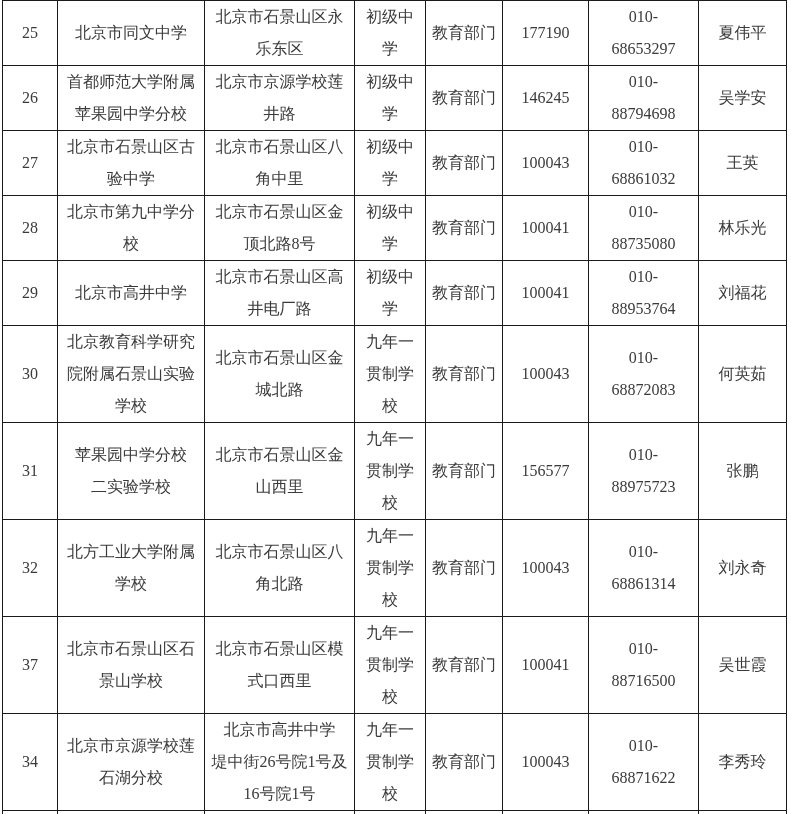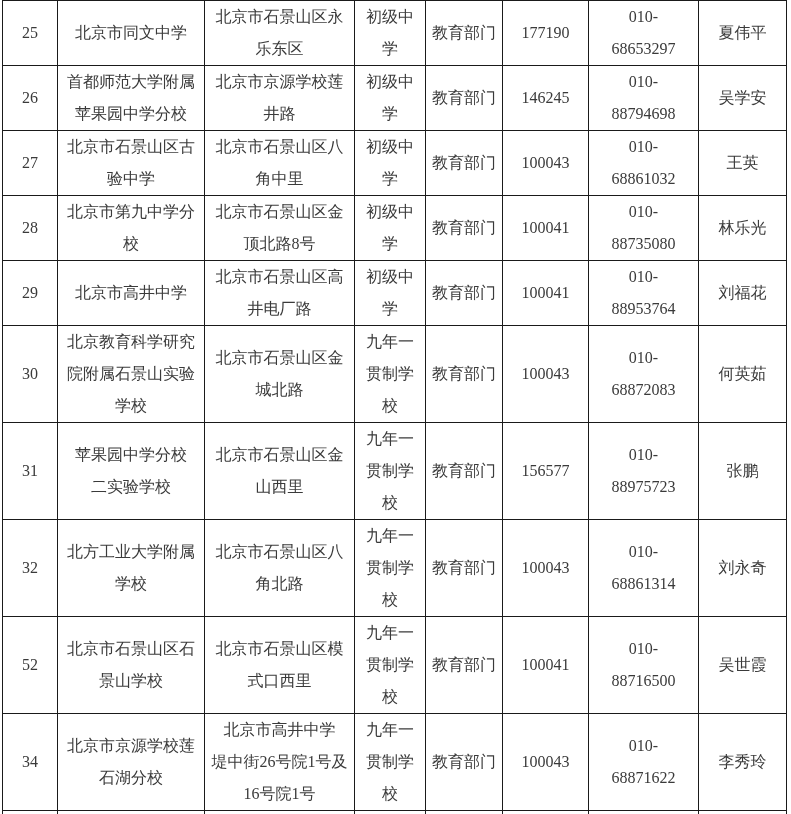--- a/index.html
+++ b/index.html
@@ -166,21 +166,21 @@
         <td class="ac">九年一
 贯制学
 校</td>
         <td class="ac">教育部门</td>
         <td class="ac">100043</td>
         <td class="ac">010-
 68861314</td>
         <td class="ac">刘永奇</td>
       </tr>
       <tr class="r3">
-        <td class="ac">52</td>
+        <td class="ac">37</td>
         <td class="al">北京市石景山区石
 景山学校</td>
         <td class="al">北京市石景山区模
 式口西里</td>
         <td class="ac">九年一
 贯制学
 校</td>
         <td class="ac">教育部门</td>
         <td class="ac">100041</td>
         <td class="ac">010-

